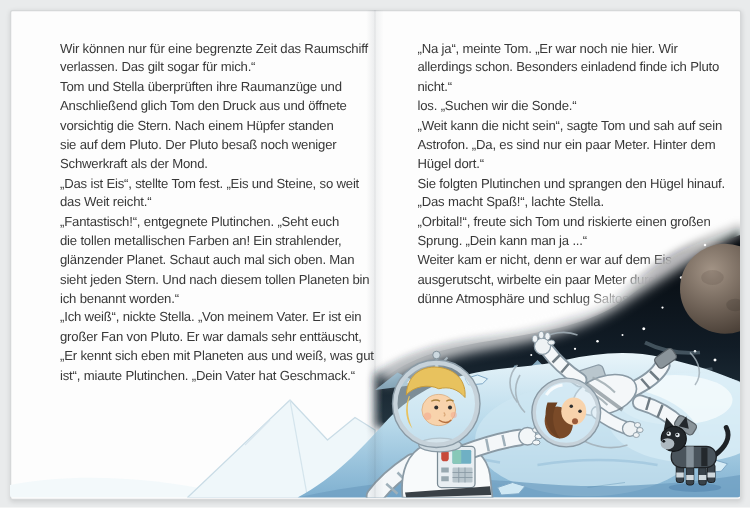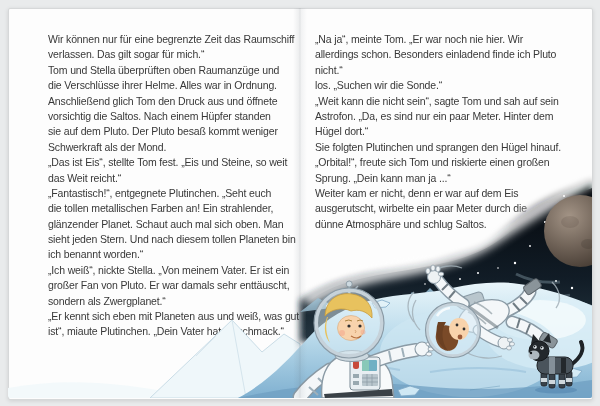--- a/index.html
+++ b/index.html
@@ -11,64 +11,63 @@
   .page-spread{
     position:absolute;left:8px;top:8px;width:583px;height:390px;
     background:#fdfdfd;border:1px solid #d6d8d9;border-radius:2px;
     box-shadow:0 1px 4px rgba(0,0,0,.12);
   }
   .text-col{
     position:absolute;top:23px;color:#383838;
     font-size:10.5px;letter-spacing:-0.15px;
   }
   .text-col.left{left:39px;width:262px;}
-  .text-col.right{left:306px;width:260px;}
+  .text-col.right{left:325px;width:260px;}
   .text-line{height:15.4px;line-height:15.4px;white-space:nowrap;}
   .scene{position:absolute;left:0;top:0;width:600px;height:406px;pointer-events:none;}
   .book-fold{
     position:absolute;left:293px;top:8px;width:14px;height:390px;
     background:linear-gradient(90deg, rgba(100,110,120,0) 0%, rgba(100,110,120,.10) 42%,
       rgba(80,90,100,.16) 50%, rgba(100,110,120,.08) 58%, rgba(100,110,120,0) 100%);
   }
 </style>
 </head>
 <body>
 
 <div class="page-spread">
   <div class="text-col left" id="left-col">
       <div class="text-line">Wir können nur für eine begrenzte Zeit das Raumschiff</div>
       <div class="text-line">verlassen. Das gilt sogar für mich.“</div>
-      <div class="text-line">Tom und Stella überprüften oben Raumanzüge und</div>
-      <div class="text-line">die Verschlüsse ihrer Helme. Alles war in Ordnung.</div>
+      <div class="text-line">Tom und Stella überprüften ihre Raumanzüge und</div>
       <div class="text-line">Anschließend glich Tom den Druck aus und öffnete</div>
-      <div class="text-line">vorsichtig die Saltos. Nach einem Hüpfer standen</div>
-      <div class="text-line">sie auf dem Pluto. Der Pluto besaß kommt weniger</div>
+      <div class="text-line">vorsichtig die Stern. Nach einem Hüpfer standen</div>
+      <div class="text-line">sie auf dem Pluto. Der Pluto besaß noch weniger</div>
       <div class="text-line">Schwerkraft als der Mond.</div>
       <div class="text-line">„Das ist Eis“, stellte Tom fest. „Eis und Steine, so weit</div>
       <div class="text-line">das Weit reicht.“</div>
       <div class="text-line">„Fantastisch!“, entgegnete Plutinchen. „Seht euch</div>
       <div class="text-line">die tollen metallischen Farben an! Ein strahlender,</div>
       <div class="text-line">glänzender Planet. Schaut auch mal sich oben. Man</div>
       <div class="text-line">sieht jeden Stern. Und nach diesem tollen Planeten bin</div>
       <div class="text-line">ich benannt worden.“</div>
       <div class="text-line">„Ich weiß“, nickte Stella. „Von meinem Vater. Er ist ein</div>
       <div class="text-line">großer Fan von Pluto. Er war damals sehr enttäuscht,</div>
-      <div class="text-line">sondern als Zwergplanet.“</div>
       <div class="text-line">„Er kennt sich eben mit Planeten aus und weiß, was gut</div>
       <div class="text-line">ist“, miaute Plutinchen. „Dein Vater hat Geschmack.“</div>
     </div>
   <div class="text-col right" id="right-col">
       <div class="text-line">„Na ja“, meinte Tom. „Er war noch nie hier. Wir</div>
       <div class="text-line">allerdings schon. Besonders einladend finde ich Pluto</div>
       <div class="text-line">nicht.“</div>
       <div class="text-line">los. „Suchen wir die Sonde.“</div>
       <div class="text-line">„Weit kann die nicht sein“, sagte Tom und sah auf sein</div>
       <div class="text-line">Astrofon. „Da, es sind nur ein paar Meter. Hinter dem</div>
       <div class="text-line">Hügel dort.“</div>
       <div class="text-line">Sie folgten Plutinchen und sprangen den Hügel hinauf.</div>
+      <div class="text-line">„Das macht Spaß!“, lachte Stella.</div>
       <div class="text-line">„Orbital!“, freute sich Tom und riskierte einen großen</div>
       <div class="text-line">Sprung. „Dein kann man ja ...“</div>
       <div class="text-line">Weiter kam er nicht, denn er war auf dem Eis</div>
       <div class="text-line">ausgerutscht, wirbelte ein paar Meter durch die</div>
       <div class="text-line">dünne Atmosphäre und schlug Saltos.</div>
     </div>
 </div>
 
 <svg class="scene" viewBox="0 0 600 406" aria-hidden="true">
   <defs>

